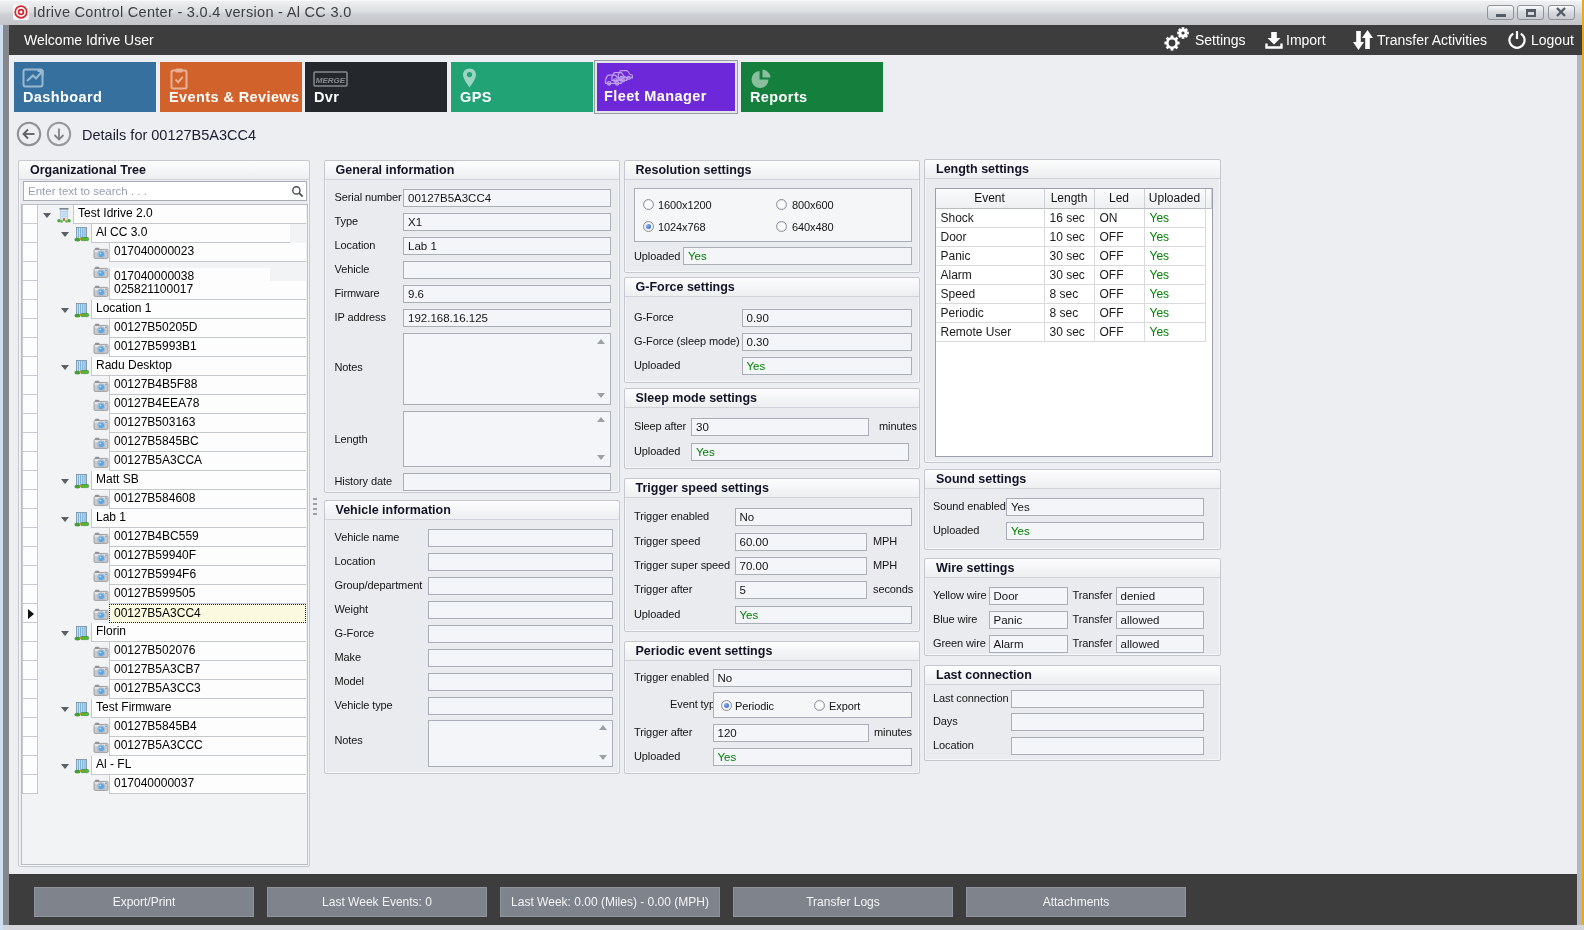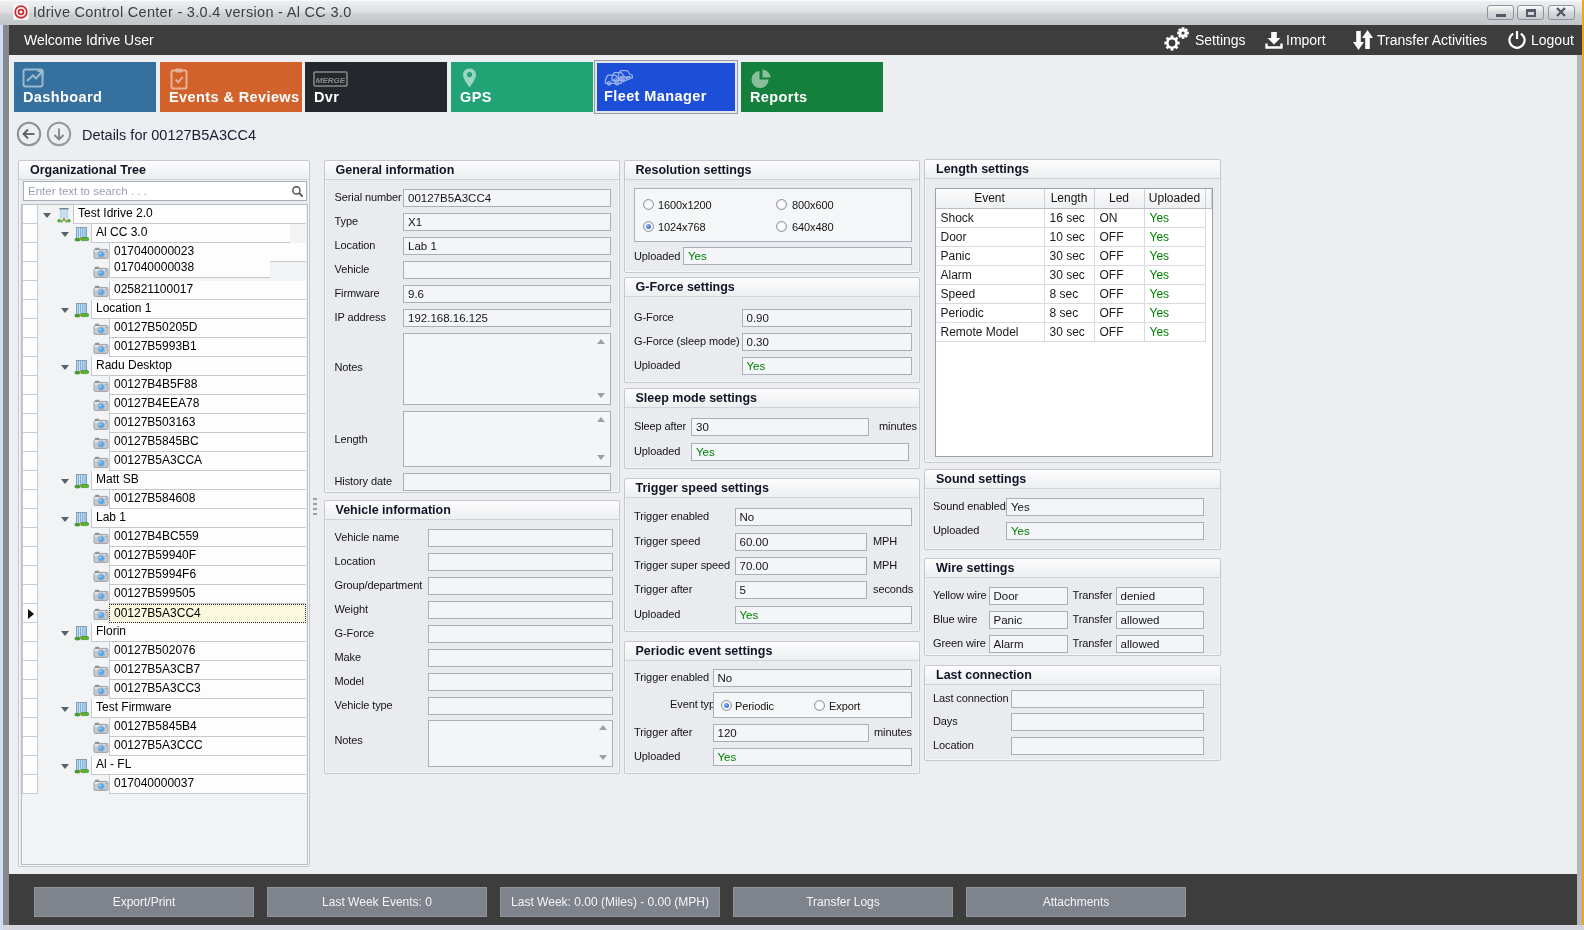--- a/index.html
+++ b/index.html
@@ -14,21 +14,21 @@
 .content{position:absolute;left:9px;top:55px;width:1568px;height:819px;background:#eceef1}
 .frame-r{position:absolute;left:1577px;top:25px;width:5px;height:900px;background:#b3b6bd}
 .frame-y{position:absolute;left:1582px;top:0px;width:2px;height:930px;background:#eda912}
 .botstrip{position:absolute;left:3px;top:925px;width:1581px;height:5px;background:#d4d6db}
 .botbar{position:absolute;left:9px;top:874px;width:1568px;height:51px;background:#3d3d3d}
 .botbtn{position:absolute;top:887px;height:30px;width:220px;background:#7f838c;border:1px solid #8f939b;color:#f4f4f5;font-size:12px;text-align:center;line-height:29px}
 .tab{position:absolute;top:62px;width:142px;height:50px}
 .tab b{position:absolute;left:9px;bottom:7px;color:#fff;font-size:14.5px;letter-spacing:0.4px}
 .tab .ti{position:absolute;left:8px;top:5px}
 .seltab{position:absolute;left:594px;top:60px;width:144px;height:54px;border:1px solid #989da3;background:#e4e6e9;padding:2px}
-.seltab .in{position:relative;width:100%;height:100%;background:#1d4ed8}
+.seltab .in{position:relative;width:100%;height:100%;background:#6d28d9}
 .panel{position:absolute;border:1px solid #c5c8ce;border-radius:2px;background:#e9ebee;box-shadow:0 0 0 1px #f5f6f8 inset}
 .ph{height:19px;background:linear-gradient(#fdfdfe,#eceef0);border-bottom:1px solid #d0d3d9;font-weight:bold;font-size:12.5px;color:#121426;line-height:19px;padding-left:11px;border-radius:2px 2px 0 0}
 .fld{position:absolute;background:#f3f5f8;border:1px solid #a9aeb8;font-size:11.5px;line-height:16px;padding-left:4px;color:#141414;white-space:nowrap;overflow:hidden}
 .lab{position:absolute;font-size:11px;color:#141414;white-space:nowrap;letter-spacing:-0.1px}
 .rad{position:absolute;width:11px;height:11px;border-radius:50%;background:#fff;border:1px solid #8d939c;box-shadow:0 0 0 1px #e3e6ea inset}
 .rad.sel i{position:absolute;left:2px;top:2px;width:5px;height:5px;border-radius:50%;background:radial-gradient(circle at 35% 35%,#8ab4f0,#1e50c8)}
 .wbox{position:absolute;background:#f4f6f8;border:1px solid #a9aeb8}
 .spinup{position:absolute;width:0;height:0;border-left:4px solid transparent;border-right:4px solid transparent;border-bottom:5px solid #9ca1a8}
 .spindn{position:absolute;width:0;height:0;border-left:4px solid transparent;border-right:4px solid transparent;border-top:5px solid #9ca1a8}
 .gcell{position:absolute;background:#fdfdfd;border:1px solid #c6cad1;border-top:none}
@@ -226,21 +226,21 @@
 <div class="gcell" style="left:0px;top:57px;width:16px;height:19px"></div>
 <div class="ticon" style="left:71px;top:58.5px"><svg width="16" height="16" viewBox="0 0 16 16">
           <rect x="2" y="2.8" width="4.2" height="2.4" rx="0.5" fill="#8f9398"></rect>
           <rect x="1" y="4.4" width="14" height="9" rx="1.2" fill="#c9cbce" stroke="#84878b" stroke-width="0.7"></rect>
           <rect x="1.7" y="5.1" width="12.6" height="2" fill="#e4e6e8"></rect>
           <circle cx="8.2" cy="9.2" r="3.6" fill="#eceef0" stroke="#90959b" stroke-width="0.6"></circle>
           <circle cx="8.2" cy="9.2" r="2.9" fill="#58a8e8"></circle>
           <circle cx="7.4" cy="8.4" r="0.9" fill="#bddefa"></circle>
           <rect x="12" y="5.6" width="2.1" height="1.5" rx="0.4" fill="#9aa0a6"></rect>
         </svg></div>
-<div class="trow-cell" style="left:87px;top:54px;width:161px;height:19px;border-top:none;border-right:none">017040000038</div>
+<div class="trow-cell" style="left:87px;top:63px;width:161px;height:19px;border-top:none;border-right:none">017040000038</div>
 <div class="gcell" style="left:0px;top:76px;width:16px;height:19px"></div>
 <div class="ticon" style="left:71px;top:77.5px"><svg width="16" height="16" viewBox="0 0 16 16">
           <rect x="2" y="2.8" width="4.2" height="2.4" rx="0.5" fill="#8f9398"></rect>
           <rect x="1" y="4.4" width="14" height="9" rx="1.2" fill="#c9cbce" stroke="#84878b" stroke-width="0.7"></rect>
           <rect x="1.7" y="5.1" width="12.6" height="2" fill="#e4e6e8"></rect>
           <circle cx="8.2" cy="9.2" r="3.6" fill="#eceef0" stroke="#90959b" stroke-width="0.6"></circle>
           <circle cx="8.2" cy="9.2" r="2.9" fill="#58a8e8"></circle>
           <circle cx="7.4" cy="8.4" r="0.9" fill="#bddefa"></circle>
           <rect x="12" y="5.6" width="2.1" height="1.5" rx="0.4" fill="#9aa0a6"></rect>
         </svg></div>
@@ -707,21 +707,21 @@
 <div class="trow" style="left:159px;top:77px;width:50px;height:19px">OFF</div>
 <div class="trow" style="left:209px;top:77px;width:61px;height:19px;color:#008000">Yes</div>
 <div class="trow" style="left:0px;top:96px;width:109px;height:19px">Speed</div>
 <div class="trow" style="left:109px;top:96px;width:50px;height:19px">8 sec</div>
 <div class="trow" style="left:159px;top:96px;width:50px;height:19px">OFF</div>
 <div class="trow" style="left:209px;top:96px;width:61px;height:19px;color:#008000">Yes</div>
 <div class="trow" style="left:0px;top:115px;width:109px;height:19px">Periodic</div>
 <div class="trow" style="left:109px;top:115px;width:50px;height:19px">8 sec</div>
 <div class="trow" style="left:159px;top:115px;width:50px;height:19px">OFF</div>
 <div class="trow" style="left:209px;top:115px;width:61px;height:19px;color:#008000">Yes</div>
-<div class="trow" style="left:0px;top:134px;width:109px;height:19px">Remote Model</div>
+<div class="trow" style="left:0px;top:134px;width:109px;height:19px">Remote User</div>
 <div class="trow" style="left:109px;top:134px;width:50px;height:19px">30 sec</div>
 <div class="trow" style="left:159px;top:134px;width:50px;height:19px">OFF</div>
 <div class="trow" style="left:209px;top:134px;width:61px;height:19px;color:#008000">Yes</div>
 </div>
 </div>
 <div class="panel" style="left:924px;top:469px;width:297px;height:81px">
     <div class="ph">Sound settings</div>
 <div class="lab" style="left:8px;top:30px;">Sound enabled</div>
 <div class="fld " style="left:81px;top:28px;width:198px;height:18px;">Yes</div>
 <div class="lab" style="left:8px;top:54px;">Uploaded</div>

